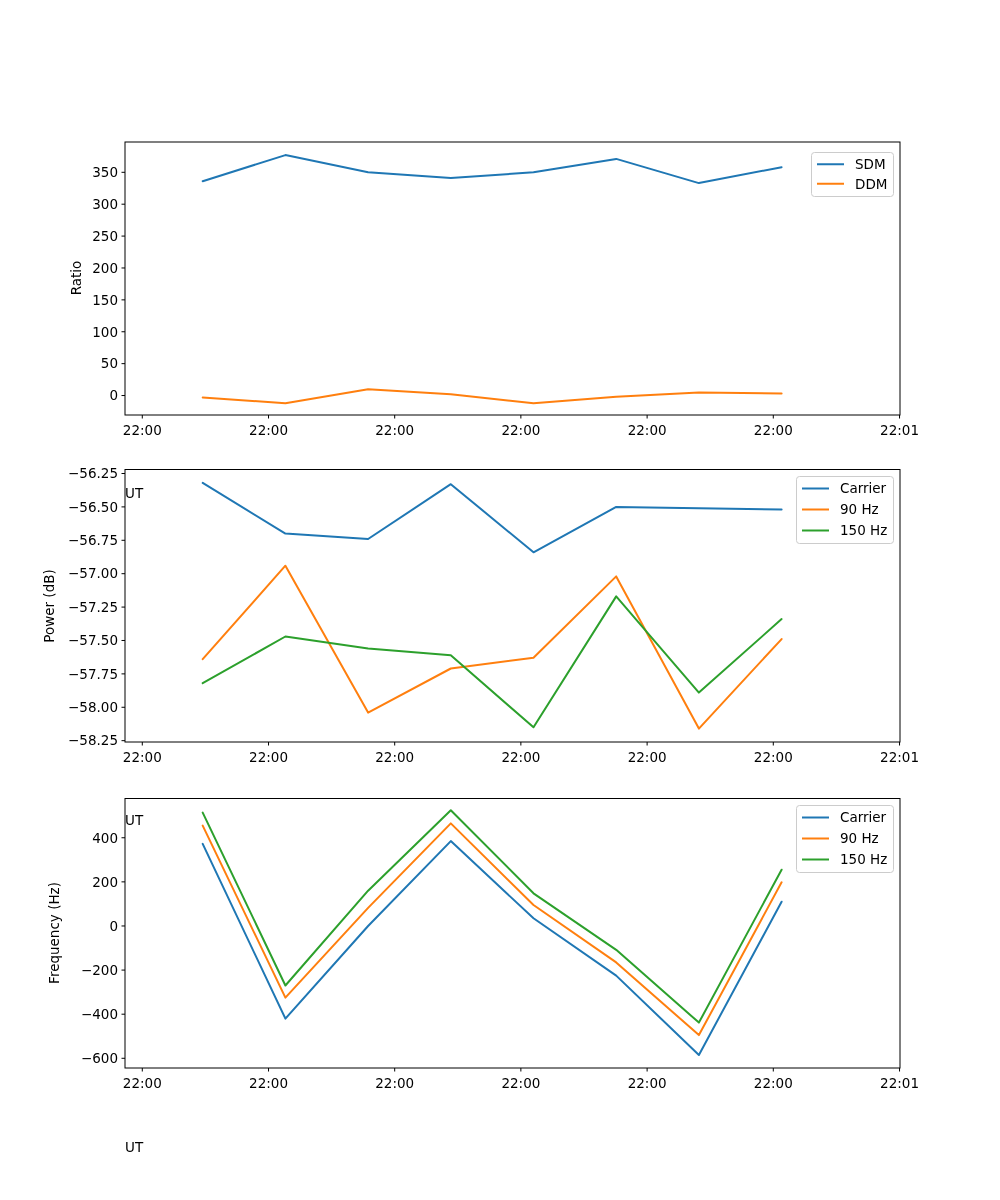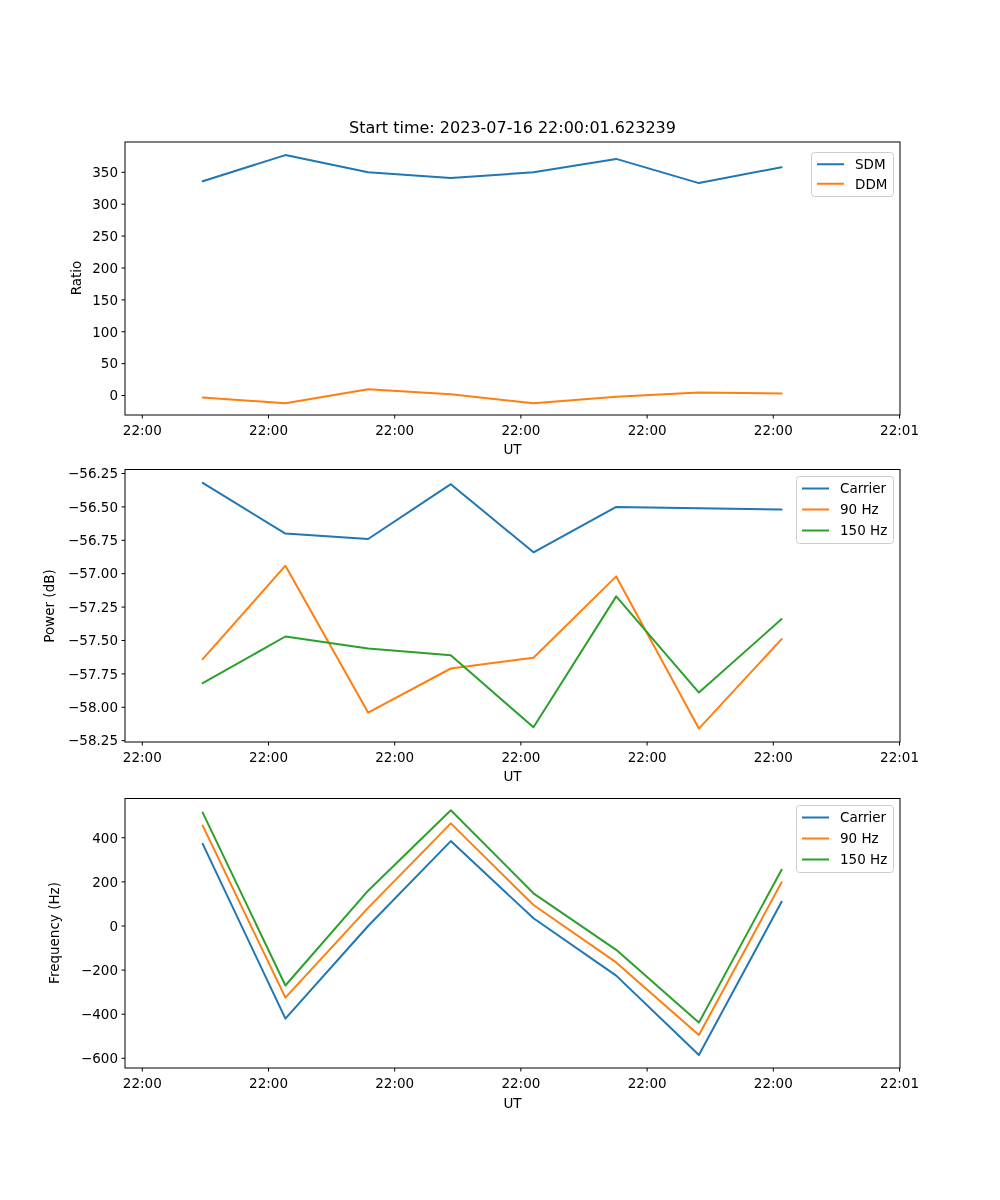--- a/index.html
+++ b/index.html
@@ -10,30 +10,29 @@
   #plot-svg { position:absolute; left:0; top:0; }
   .fig-title {
     position:absolute; left:125px; top:118px; width:775px;
     text-align:center; font-size:16px; color:#000;
   }
   .ylabel {
     position:absolute; font-size:13.5px; white-space:nowrap;
     transform:translate(-50%,-50%) rotate(-90deg); color:#000;
   }
   .xlabel {
-    position:absolute; left:125px; width:775px; text-align:center;
-    font-size:13.5px; color:#000;
+    position:absolute; left:125px; width:775px; 
+    font-size:13.5px; color:#000;margin-top:44px;
   }
   svg text { font-family:"DejaVu Sans", sans-serif; fill:#000000; }
 </style>
 </head>
 <body>
 
 <div id="figure">
-  <div class="fig-title">Start time: 2023-07-16 22:00:01.623239</div>
 
   <svg id="plot-svg" width="1000" height="1200">
       <line x1="121.5" y1="395.54556074766356" x2="125" y2="395.54556074766356" stroke="#000000" stroke-width="1"></line>
       <text x="118" y="400.34556074766357" text-anchor="end" font-size="13.5">0</text>
       <line x1="121.5" y1="363.65303738317755" x2="125" y2="363.65303738317755" stroke="#000000" stroke-width="1"></line>
       <text x="118" y="368.45303738317756" text-anchor="end" font-size="13.5">50</text>
       <line x1="121.5" y1="331.76051401869154" x2="125" y2="331.76051401869154" stroke="#000000" stroke-width="1"></line>
       <text x="118" y="336.56051401869155" text-anchor="end" font-size="13.5">100</text>
       <line x1="121.5" y1="299.86799065420564" x2="125" y2="299.86799065420564" stroke="#000000" stroke-width="1"></line>
       <text x="118" y="304.66799065420565" text-anchor="end" font-size="13.5">150</text>

